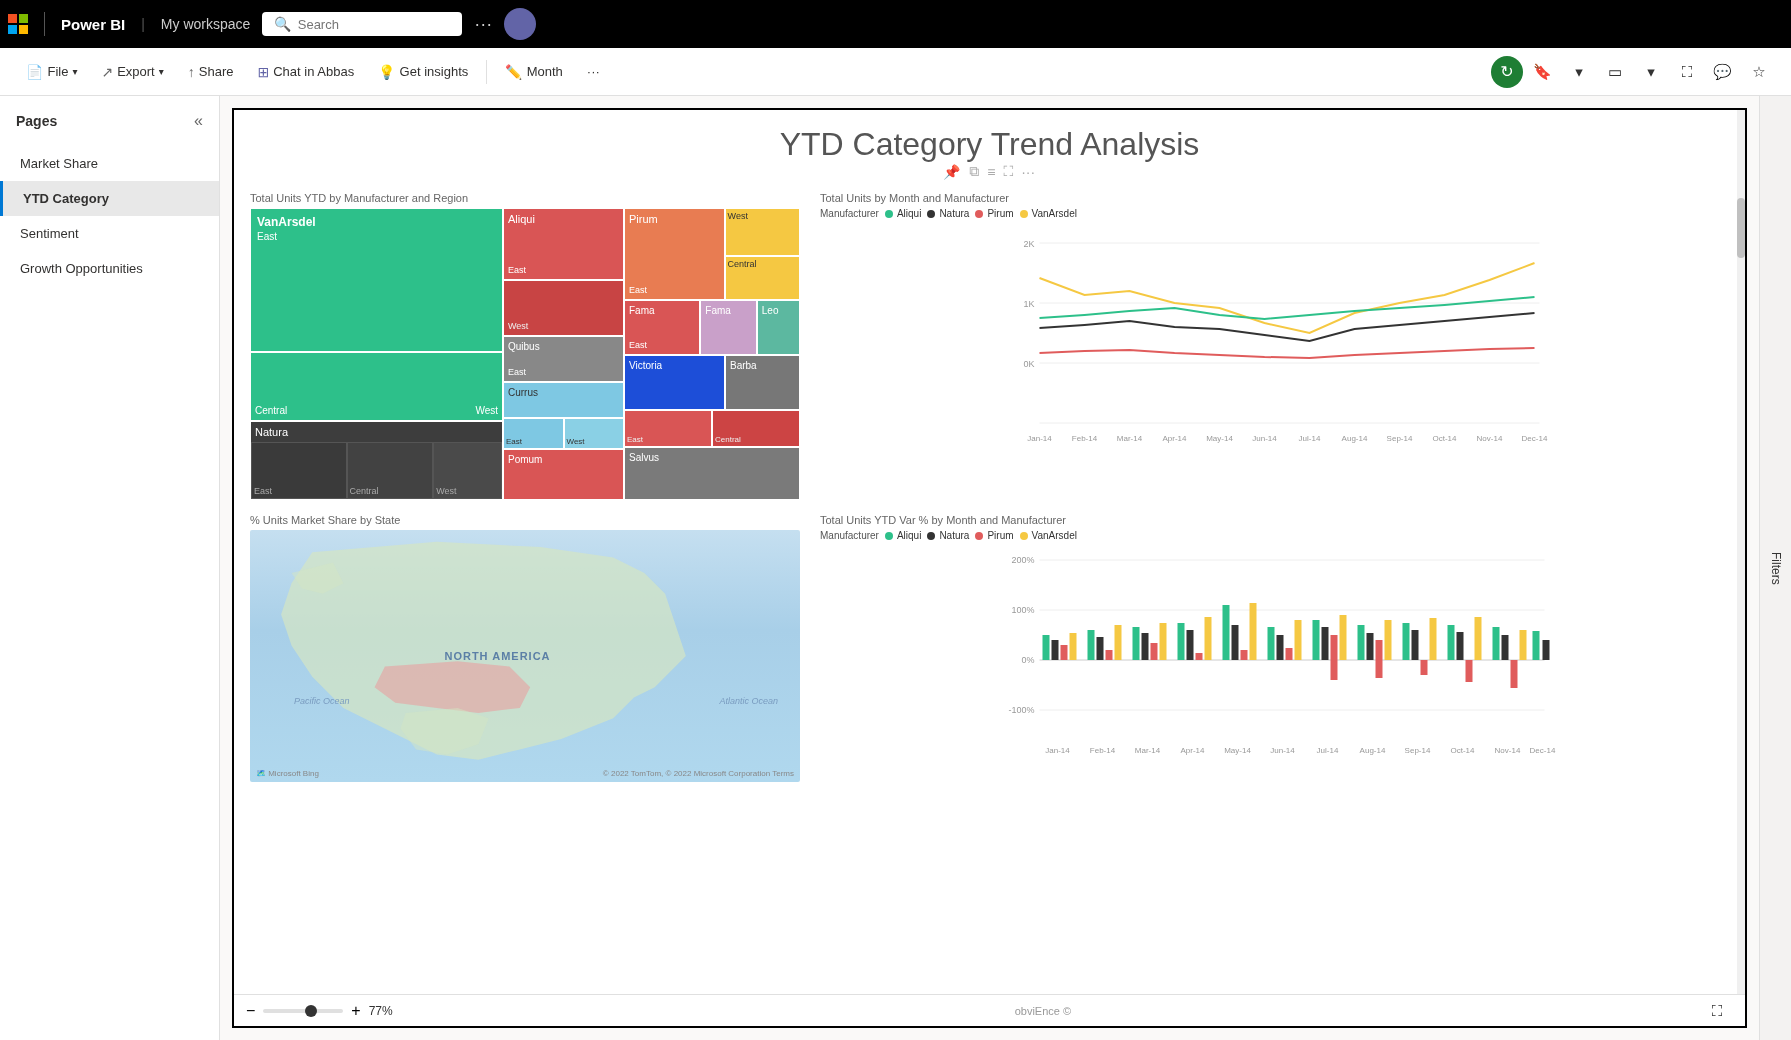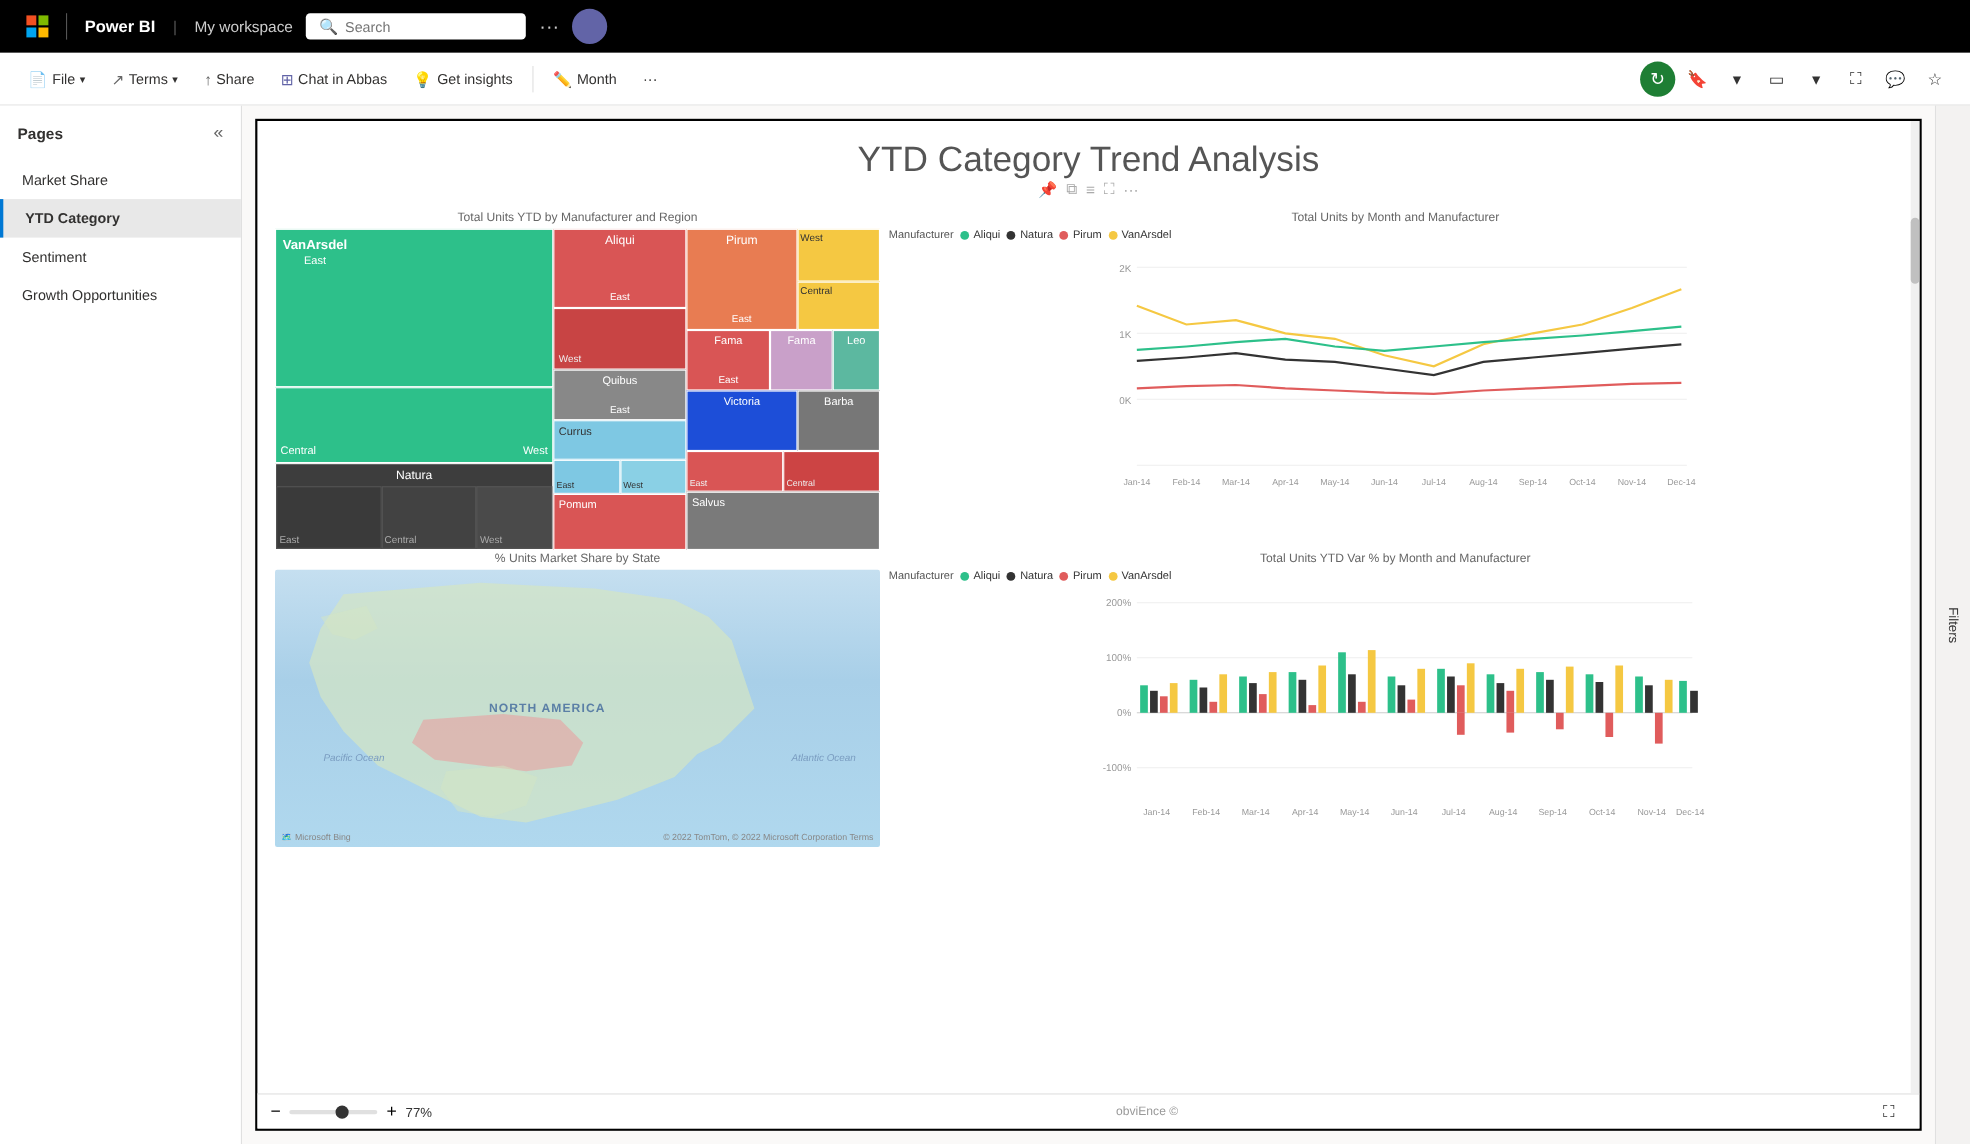--- a/index.html
+++ b/index.html
@@ -1,21 +1,21 @@
 <!DOCTYPE html>
 <html><head>
   <meta charset="utf-8">
   <style>
     * { box-sizing: border-box; margin: 0; padding: 0; }
     body { font-family: 'Segoe UI', Arial, sans-serif; background: #f3f2f1; overflow: hidden; width: 1791px; height: 1040px; }
 
     
     .top-nav {
       display: flex; align-items: center; height: 48px;
-      background: #000; color: #fff; padding: 0 24px; gap: 12px;
+      background: #000; color: #fff; padding: 0 8px; gap: 12px;
     }
     .ms-logo { display: flex; gap: 2px; }
     .ms-logo-grid { display: grid; grid-template-columns: 1fr 1fr; grid-template-rows: 1fr 1fr; gap: 2px; width: 20px; height: 20px; }
     .ms-sq { width: 9px; height: 9px; }
     .ms-sq.red { background: #f25022; }
     .ms-sq.green { background: #7fba00; }
     .ms-sq.blue { background: #00a4ef; }
     .ms-sq.yellow { background: #ffb900; }
     .nav-divider { width: 1px; height: 24px; background: #555; margin: 0 4px; }
     .nav-brand { font-size: 15px; color: #fff; font-weight: 600; }
@@ -108,21 +108,21 @@
 </div>
 
 <div class="toolbar">
   <button class="toolbar-btn">
     <span class="toolbar-icon">📄</span>
     <span>File</span>
     <span style="font-size:10px">▾</span>
   </button>
   <button class="toolbar-btn">
     <span class="toolbar-icon">↗</span>
-    <span>Terms</span>
+    <span>Export</span>
     <span style="font-size:10px">▾</span>
   </button>
   <button class="toolbar-btn">
     <span class="toolbar-icon">↑</span>
     <span>Share</span>
   </button>
   <button class="toolbar-btn">
     <span class="toolbar-icon" style="color:#6264a7">⊞</span>
     <span>Chat in Abbas</span>
   </button>
@@ -180,21 +180,21 @@
         <span class="report-title">YTD Category Trend Analysis</span>
         <div class="report-toolbar">
           <span style="color:#aaa;cursor:pointer;font-size:14px">📌</span>
           <span style="color:#aaa;cursor:pointer;font-size:14px">⧉</span>
           <span style="color:#aaa;cursor:pointer;font-size:14px">≡</span>
           <span style="color:#aaa;cursor:pointer;font-size:14px">⛶</span>
           <span style="color:#aaa;cursor:pointer;font-size:14px">···</span>
         </div>
       </div>
 
-      <div style="display:grid; grid-template-columns: 550px 1fr; grid-template-rows: 310px 270px; padding: 0 16px 12px; height: calc(100% - 100px); text-align: center;">
+      <div style="display:grid; grid-template-columns: 550px 1fr; grid-template-rows: 310px 270px; gap:12px; padding: 0 16px 12px; height: calc(100% - 100px);">
 
         <div style="position:relative;">
           <div class="chart-label">Total Units YTD by Manufacturer and Region</div>
           <div style="width:100%; height:calc(100% - 18px); position:relative; display:flex; flex-direction:row; overflow:hidden;">
 
             <div style="display:flex; flex-direction:column; width:46%; height:100%;">
 
               <div style="background:#2dc08a; flex:2.2; display:flex; align-items:flex-start; justify-content:flex-start; padding:6px; color:#fff; font-size:12px; font-weight:600; border:1px solid #fff;">
                 <span>VanArsdel<br><span style="font-size:10px;font-weight:400">East</span></span>
               </div>

